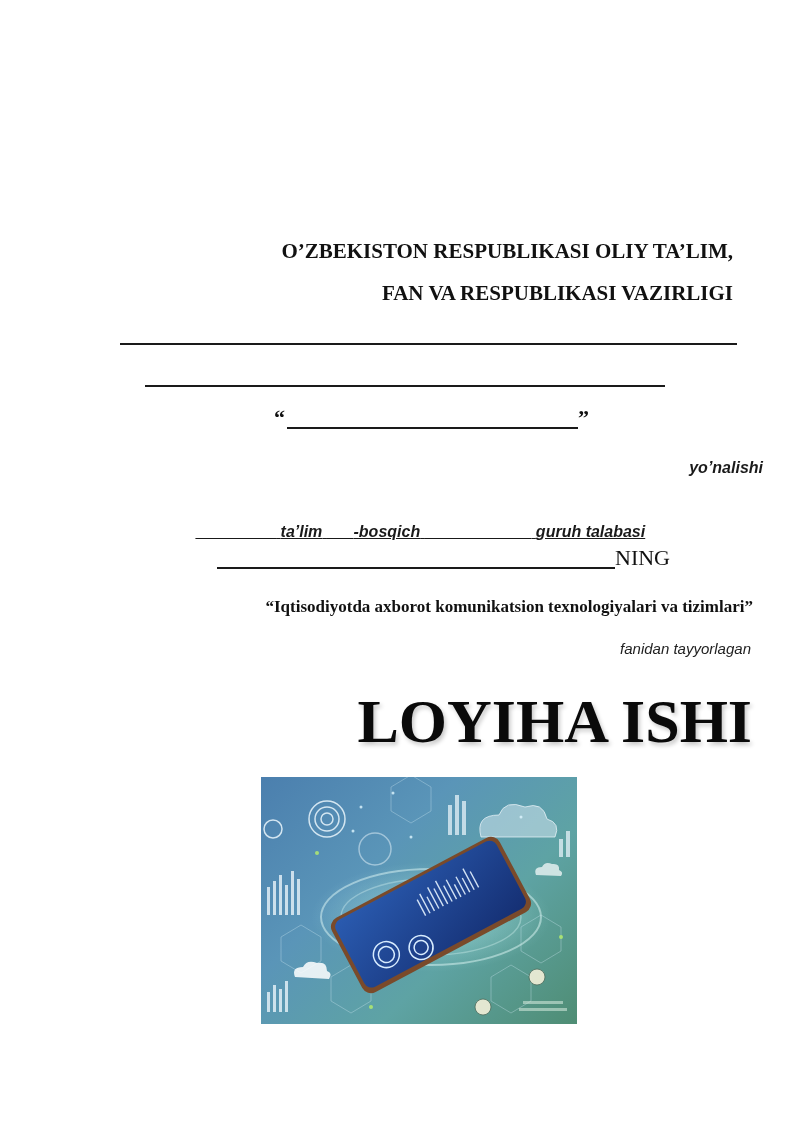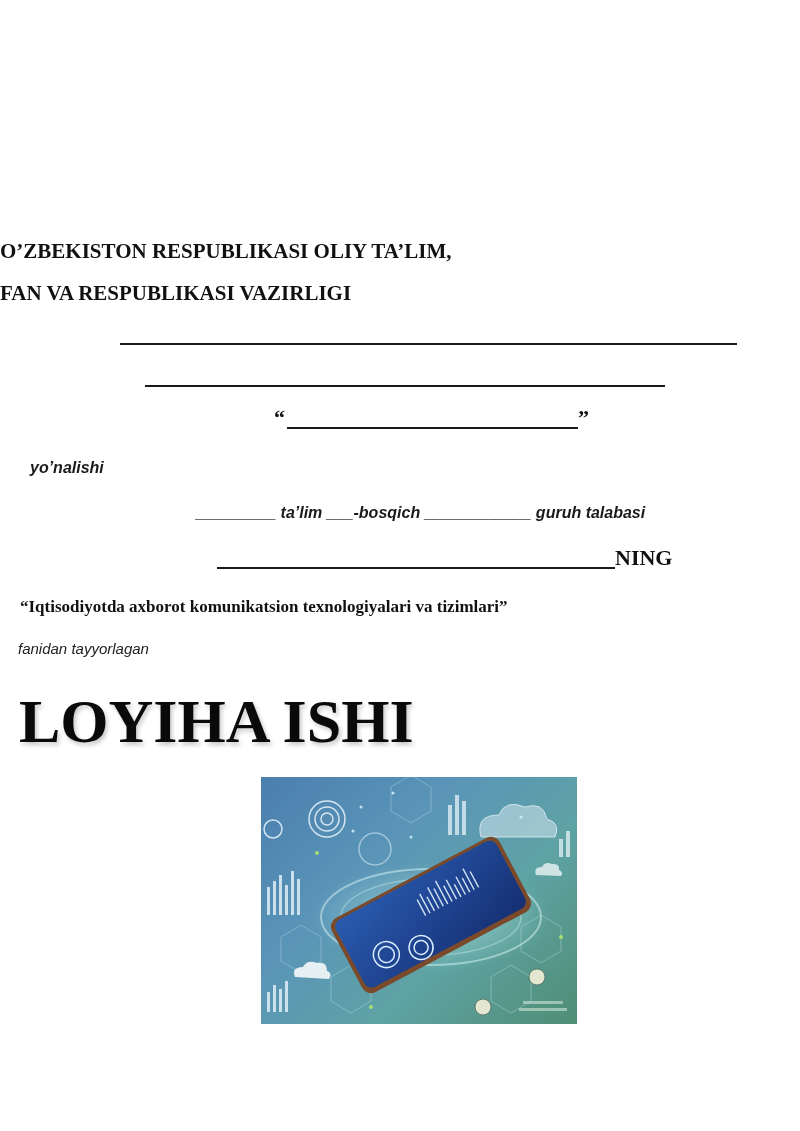--- a/index.html
+++ b/index.html
@@ -12,21 +12,21 @@
       height: 1131px;
       position: relative;
       overflow: hidden;
       color: #111111;
       font-family: "Liberation Serif", serif;
     }
     .abs { position: absolute; }
     .center-text {
       left: 0;
       width: 733px;
-      text-align: left;
+      text-align: right;
       white-space: nowrap;
     }
     .ministry-line {
       font-family: "Liberation Serif", serif;
       font-weight: bold;
       font-size: 21px;
       line-height: 26px;
       color: #111111;
     }
     .rule {
@@ -43,21 +43,21 @@
     .italic-sans-bold {
       font-family: "Liberation Sans", sans-serif;
       font-weight: bold;
       font-style: italic;
       font-size: 16px;
       line-height: 20px;
       color: #1a1a1a;
     }
     .ning-text {
       font-family: "Liberation Serif", serif;
-      font-weight: bold;
+      font-weight: normal;
       font-size: 22px;
       line-height: 24px;
       color: #111111;
     }
     .subject-line {
       font-family: "Liberation Serif", serif;
       font-weight: bold;
       font-size: 17px;
       line-height: 22px;
       color: #111111;
@@ -95,21 +95,21 @@
 
 <div class="abs rule" style="left:120px; top:343px; width:617px;"></div>
 <div class="abs rule" style="left:145px; top:385px; width:520px;"></div>
 
 <div class="abs quote-mark" style="left:274px; top:407px;">“</div>
 <div class="abs rule" style="left:287px; top:427px; width:291px;"></div>
 <div class="abs quote-mark" style="left:578px; top:407px;">”</div>
 
 <div class="abs center-text italic-sans-bold" style="top:458px; left:30px;">yo’nalishi</div>
 
-<div class="abs italic-sans-bold" style="left:196px; top:503px; white-space:nowrap;">
+<div class="abs italic-sans-bold" style="left:196px; top:522px; white-space:nowrap;text-decoration:underline;">
   <span>_________</span>
   <span>ta’lim</span>
   <span>___</span><span>-bosqich</span>
   <span>____________</span>
   <span>guruh talabasi</span>
 </div>
 
 <div class="abs rule" style="left:217px; top:567px; width:398px;"></div>
 <div class="abs ning-text" style="left:615px; top:546px;">NING</div>
 

